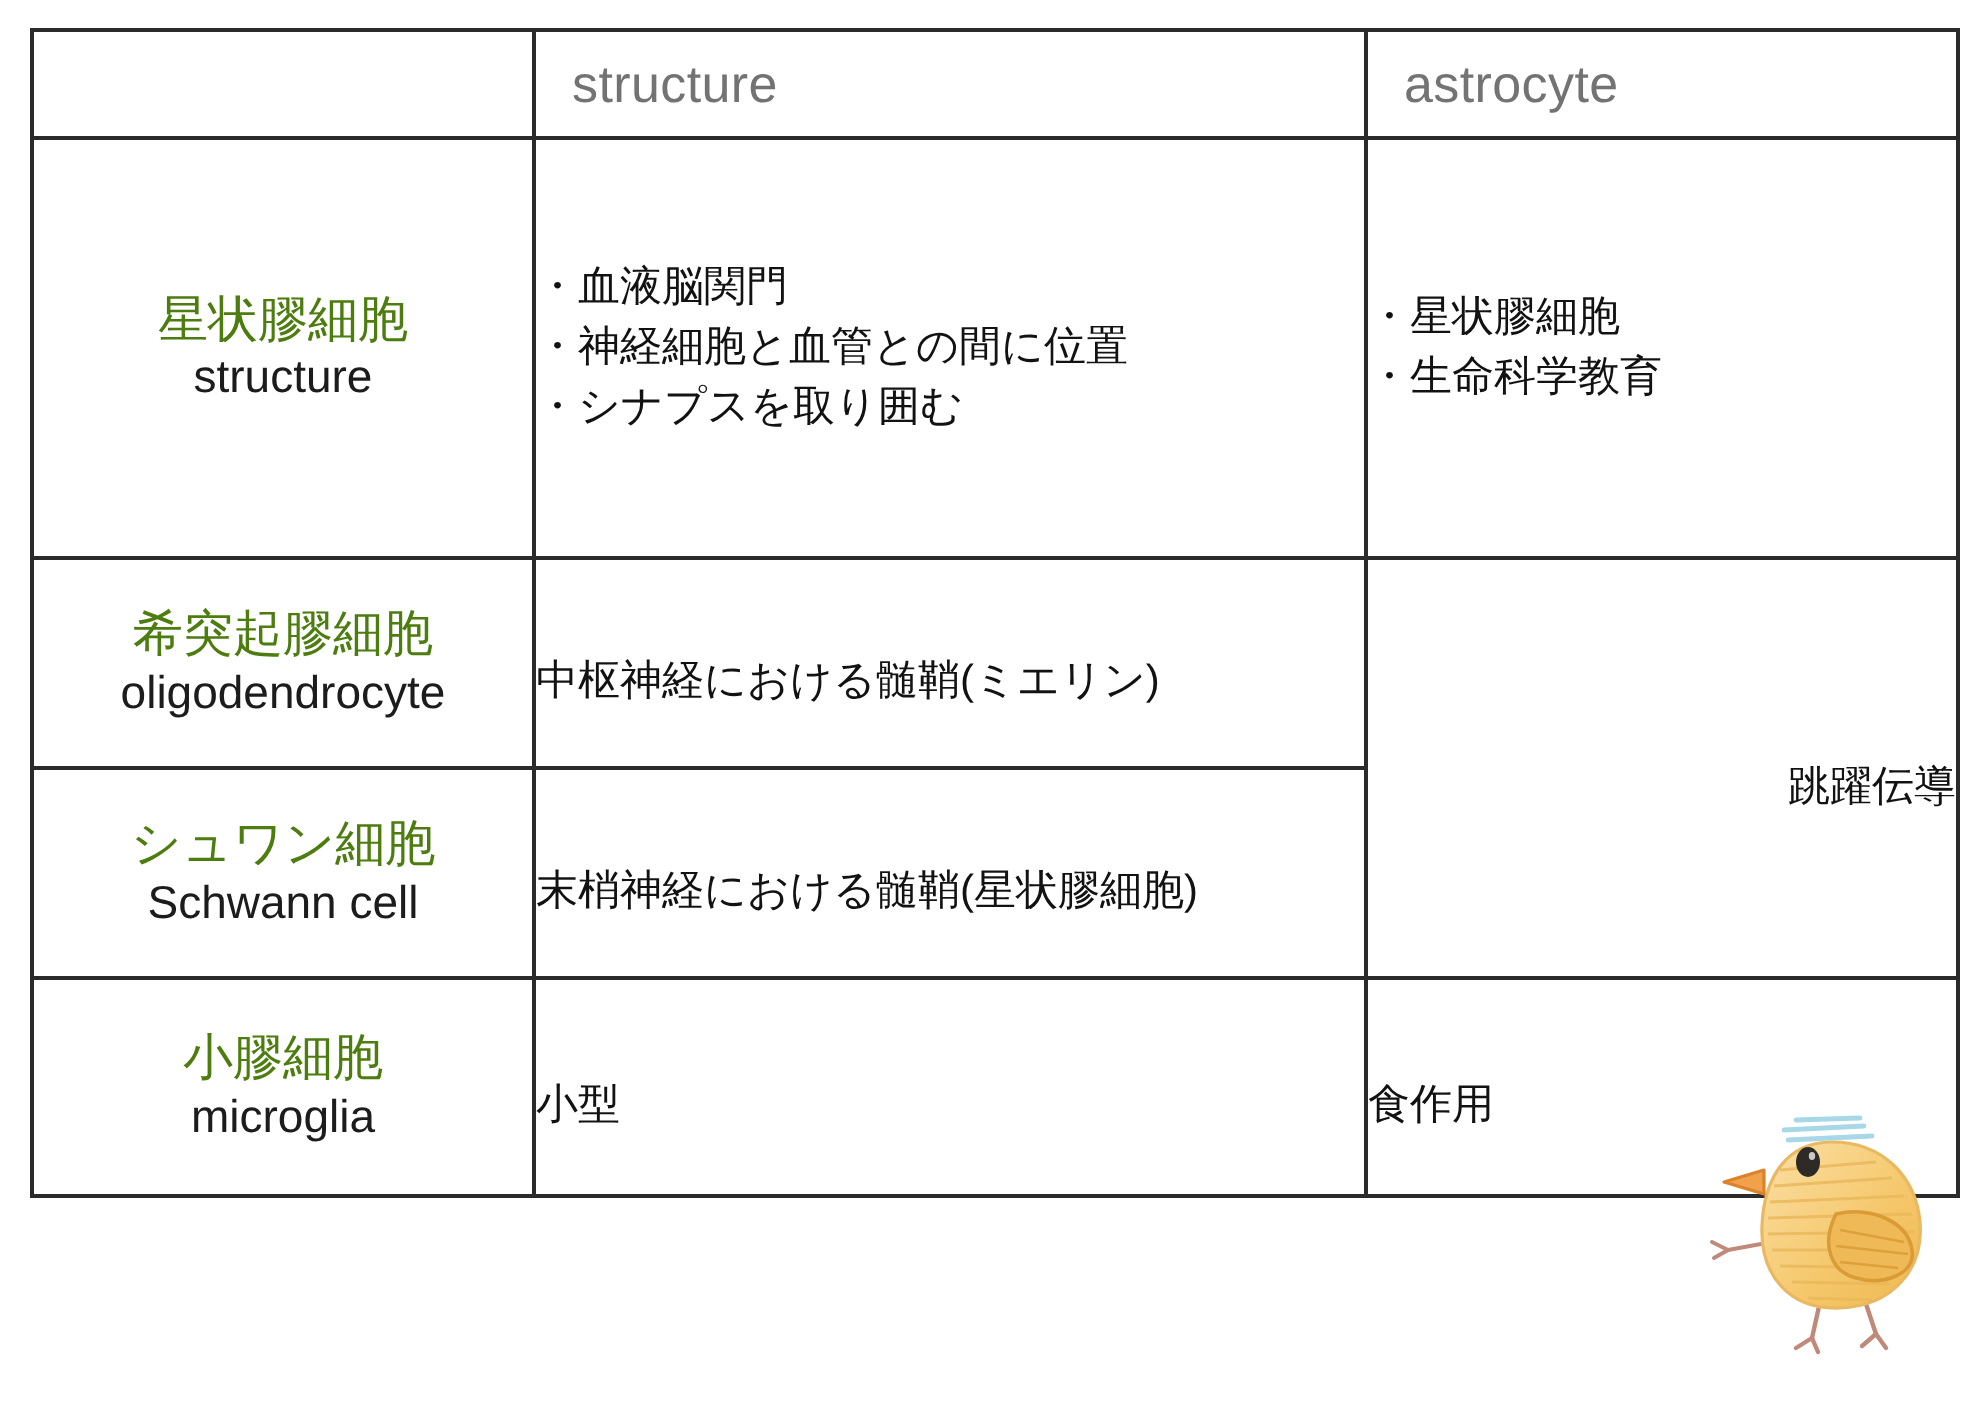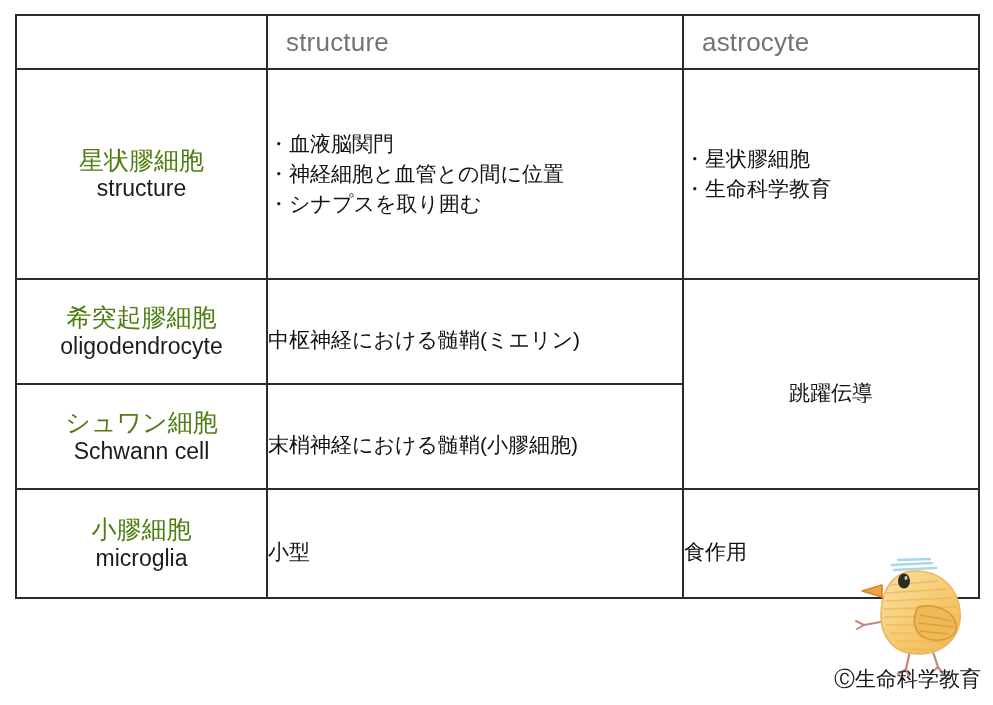--- a/index.html
+++ b/index.html
@@ -89,21 +89,21 @@
     margin-top: 17px;
   }
 
   
   tr.row-astro td   { height: 208px; }
   tr.row-oligo td   { height: 103px; }
   tr.row-schwann td { height: 103px; }
   tr.row-micro td   { height: 107px; }
 
   td.func-merged {
-    text-align: center;
+    text-align: right;
   }
 
   
   .credit {
     position: absolute;
     right: 12px;
     bottom: 12px;
     text-align: left;
     font-size: 21px;
     line-height: 1.32;
@@ -179,21 +179,21 @@
           <div class="plain-text">跳躍伝導</div>
         </td>
       </tr>
 
       <tr class="row-schwann">
         <td class="name-cell">
           <span class="name-ja">シュワン細胞</span>
           <span class="name-en">Schwann cell</span>
         </td>
         <td class="content-cell">
-          <div class="plain-text">末梢神経における髄鞘(小膠細胞)</div>
+          <div class="plain-text">末梢神経における髄鞘(星状膠細胞)</div>
         </td>
       </tr>
 
       <tr class="row-micro">
         <td class="name-cell">
           <span class="name-ja">小膠細胞</span>
           <span class="name-en">microglia</span>
         </td>
         <td class="content-cell">
           <div class="plain-text">小型</div>
@@ -256,16 +256,15 @@
     <ellipse cx="60" cy="37" rx="1.6" ry="2" fill="#ffffff" opacity="0.75"></ellipse>
 
     <g stroke="#9fd3e6" stroke-width="2.4" fill="none" stroke-linecap="round" opacity="0.9">
       <path d="M46 24 L86 22"></path>
       <path d="M48 29 L90 27"></path>
       <path d="M52 19 L84 18"></path>
     </g>
   </svg>
 
   <div class="credit">
-    <span>Ⓒ生命科学教育</span>
   </div>
 
 </div>
 
 </body></html>

